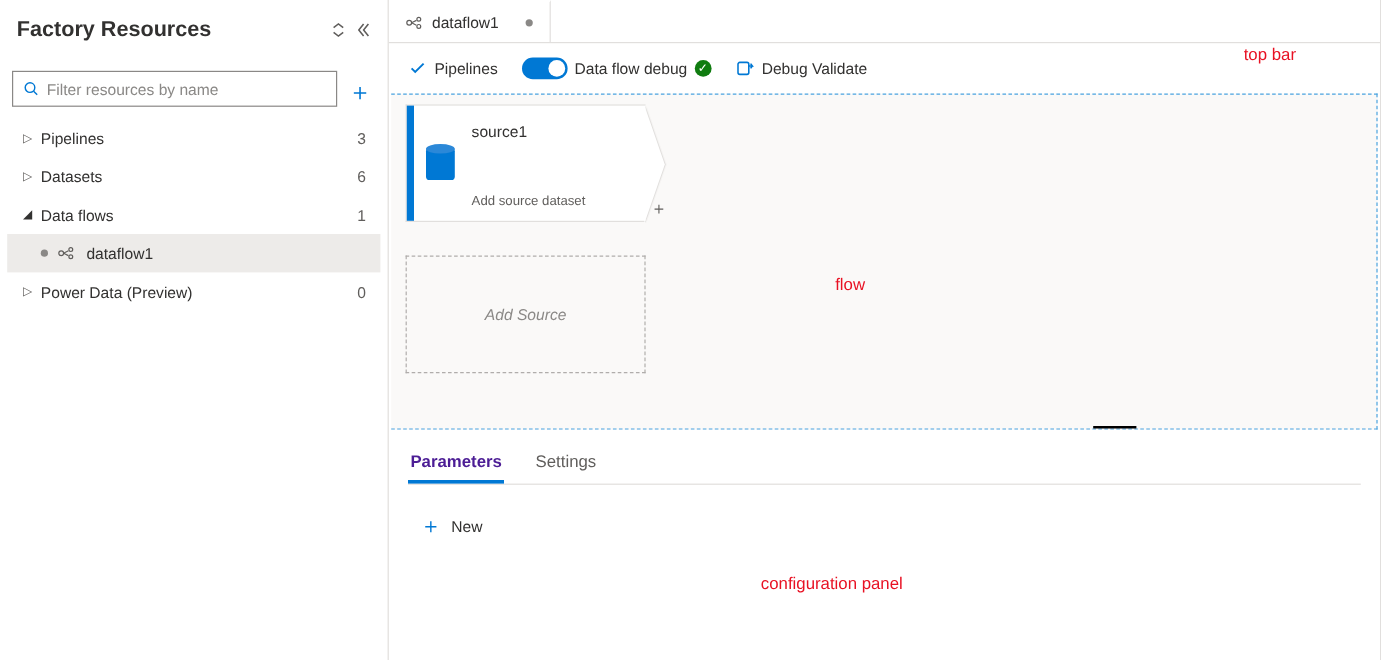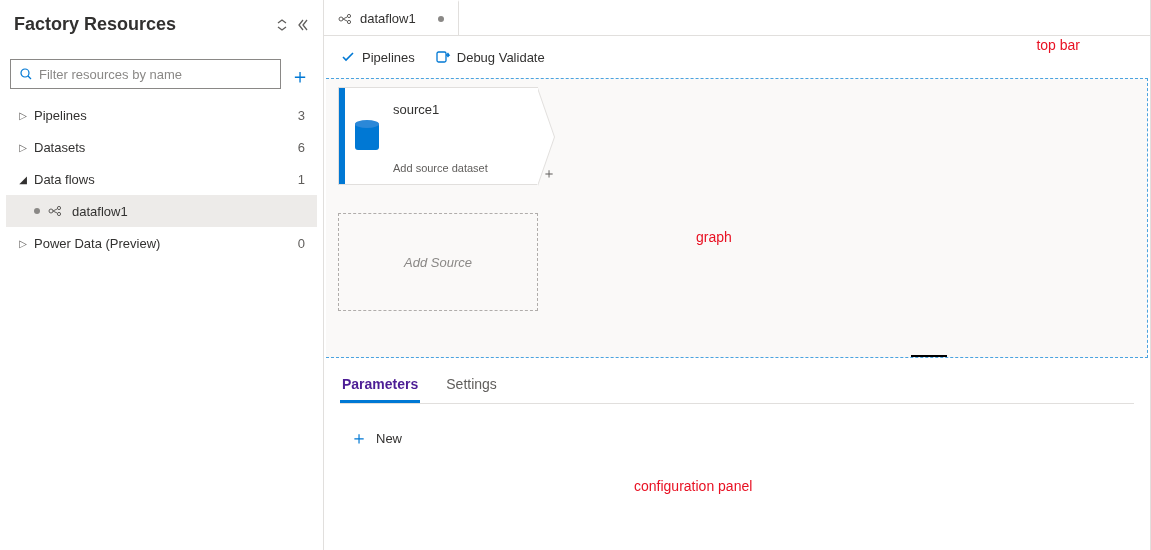--- a/index.html
+++ b/index.html
@@ -251,20 +251,25 @@
   <div class="toolbar">
     <div class="toolbar-item">
       <span class="check-icon">
         <svg width="16" height="16" viewBox="0 0 16 16">
             <path d="M3 8l3 3 7-7" fill="none" stroke="#0078d4" stroke-width="1.6"></path>
           </svg>
       </span>
       <span>Pipelines</span>
     </div>
     <div class="toolbar-item">
+      <span class="toggle"></span>
+      <span>Data flow debug</span>
+      <span class="status-ok">✓</span>
+    </div>
+    <div class="toolbar-item">
       <span>
         <svg width="16" height="16" viewBox="0 0 16 16">
             <rect x="2" y="3" width="9" height="10" rx="1.5" fill="none" stroke="#0078d4" stroke-width="1.3"></rect>
             <path d="M11 6h3l-1.5-2M14 6l-1.5 2" fill="none" stroke="#0078d4" stroke-width="1.3"></path>
           </svg>
       </span>
       <span>Debug Validate</span>
     </div>
     <span class="annotation-red" style="right:70px; top:1px;">top bar</span>
   </div>
@@ -279,21 +284,21 @@
         <div class="source-name">source1</div>
         <div class="source-sub">Add source dataset</div>
       </div>
     </div>
     <div class="plus-after-node">＋</div>
 
     <div class="add-source-box">
       <span>Add Source</span>
     </div>
 
-    <span class="annotation-red" style="left:370px; top:150px;">graph</span>
+    <span class="annotation-red" style="left:370px; top:150px;">flow</span>
     <div class="drag-handle"></div>
   </div>
 
   <div class="config-panel">
     <div class="config-tabs">
       <div class="config-tab active">Parameters</div>
       <div class="config-tab">Settings</div>
     </div>
     <div class="new-btn">
       <span class="plus">＋</span>

